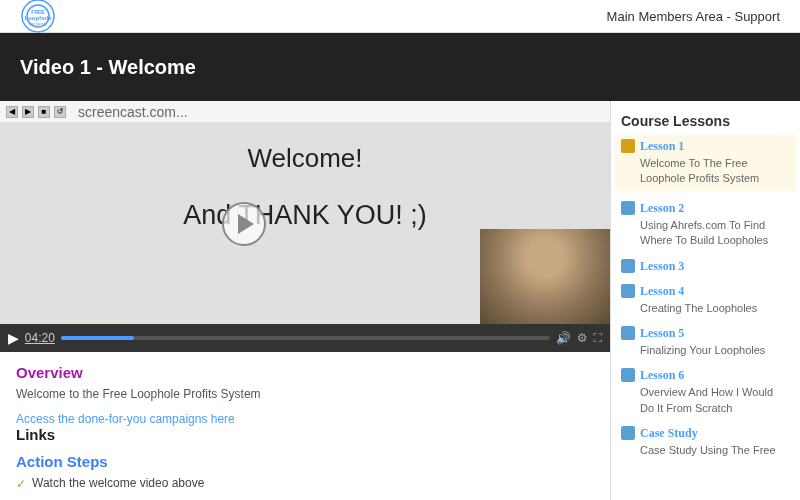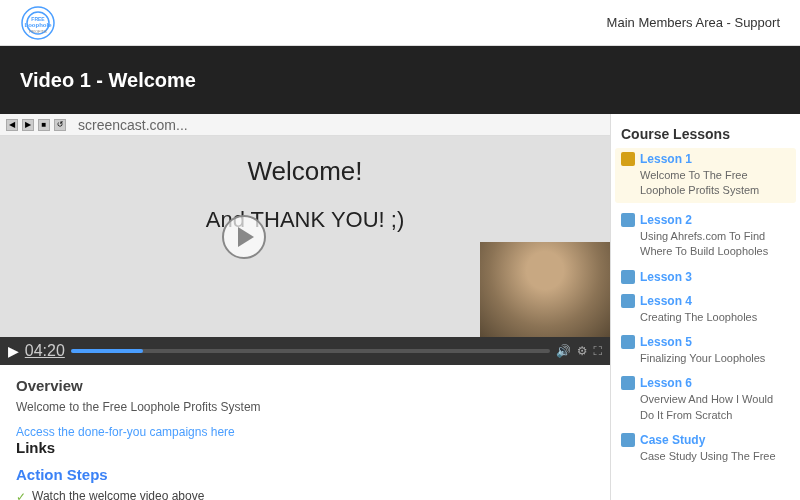--- a/index.html
+++ b/index.html
@@ -6,21 +6,21 @@
     body { font-family: Arial, sans-serif; background: #f0f0f0; width: 800px; height: 500px; overflow: hidden; font-size: 13px; }
 
     
     #header {
       background: #fff;
       border-bottom: 1px solid #ddd;
       display: flex;
       align-items: center;
       justify-content: space-between;
       padding: 8px 20px;
-      height: 46px;
+      height: 33px;
     }
     #logo-area {
       display: flex;
       align-items: center;
       gap: 6px;
     }
     #logo-icon {
       width: 36px;
       height: 36px;
     }
@@ -100,23 +100,23 @@
     }
 
     #welcome-line1 {
       font-family: 'Brush Script MT', cursive, sans-serif;
       font-size: 26px;
       color: #222;
     }
 
     #welcome-line2 {
       font-family: 'Brush Script MT', cursive, sans-serif;
-      font-size: 22px;
+      font-size: 27px;
       color: #222;
-      margin-top: 20px;
+      margin-top: 26px;
     }
 
     #play-button {
       position: absolute;
       top: 50%;
       left: 40%;
       transform: translate(-50%, -50%);
       width: 44px;
       height: 44px;
       border-radius: 50%;
@@ -163,21 +163,21 @@
     }
 
     #play-btn-ctrl {
       color: #fff;
       cursor: pointer;
       font-size: 14px;
     }
 
     #time-display {
       color: #ccc;
-      font-size: 16px;
+      font-size: 12px;
       text-decoration: underline;
     }
 
     #progress-bar {
       flex: 1;
       height: 4px;
       background: #555;
       border-radius: 2px;
       position: relative;
     }
@@ -197,21 +197,21 @@
 
     
     #description-area {
       background: #fff;
       padding: 12px 16px;
     }
 
     #overview-title {
       font-size: 15px;
       font-weight: bold;
-      color: #404040;
+      color: #a21caf;
       margin-bottom: 6px;
     }
 
     #overview-text {
       font-size: 12px;
       color: #555;
       margin-bottom: 10px;
     }
 
     #links-title {
@@ -275,20 +275,21 @@
       background: #fef9e7;
       margin: -4px -6px 10px -6px;
       padding: 4px 6px;
       border-radius: 3px;
     }
 
     .lesson-header {
       display: flex;
       gap: 5px;
       margin-bottom: 2px;
+      font-family: Liberation Serif, serif;
     }
 
     .lesson-icon {
       width: 14px;
       height: 14px;
       background: #d4a017;
       border-radius: 2px;
       flex-shrink: 0;
     }
 

